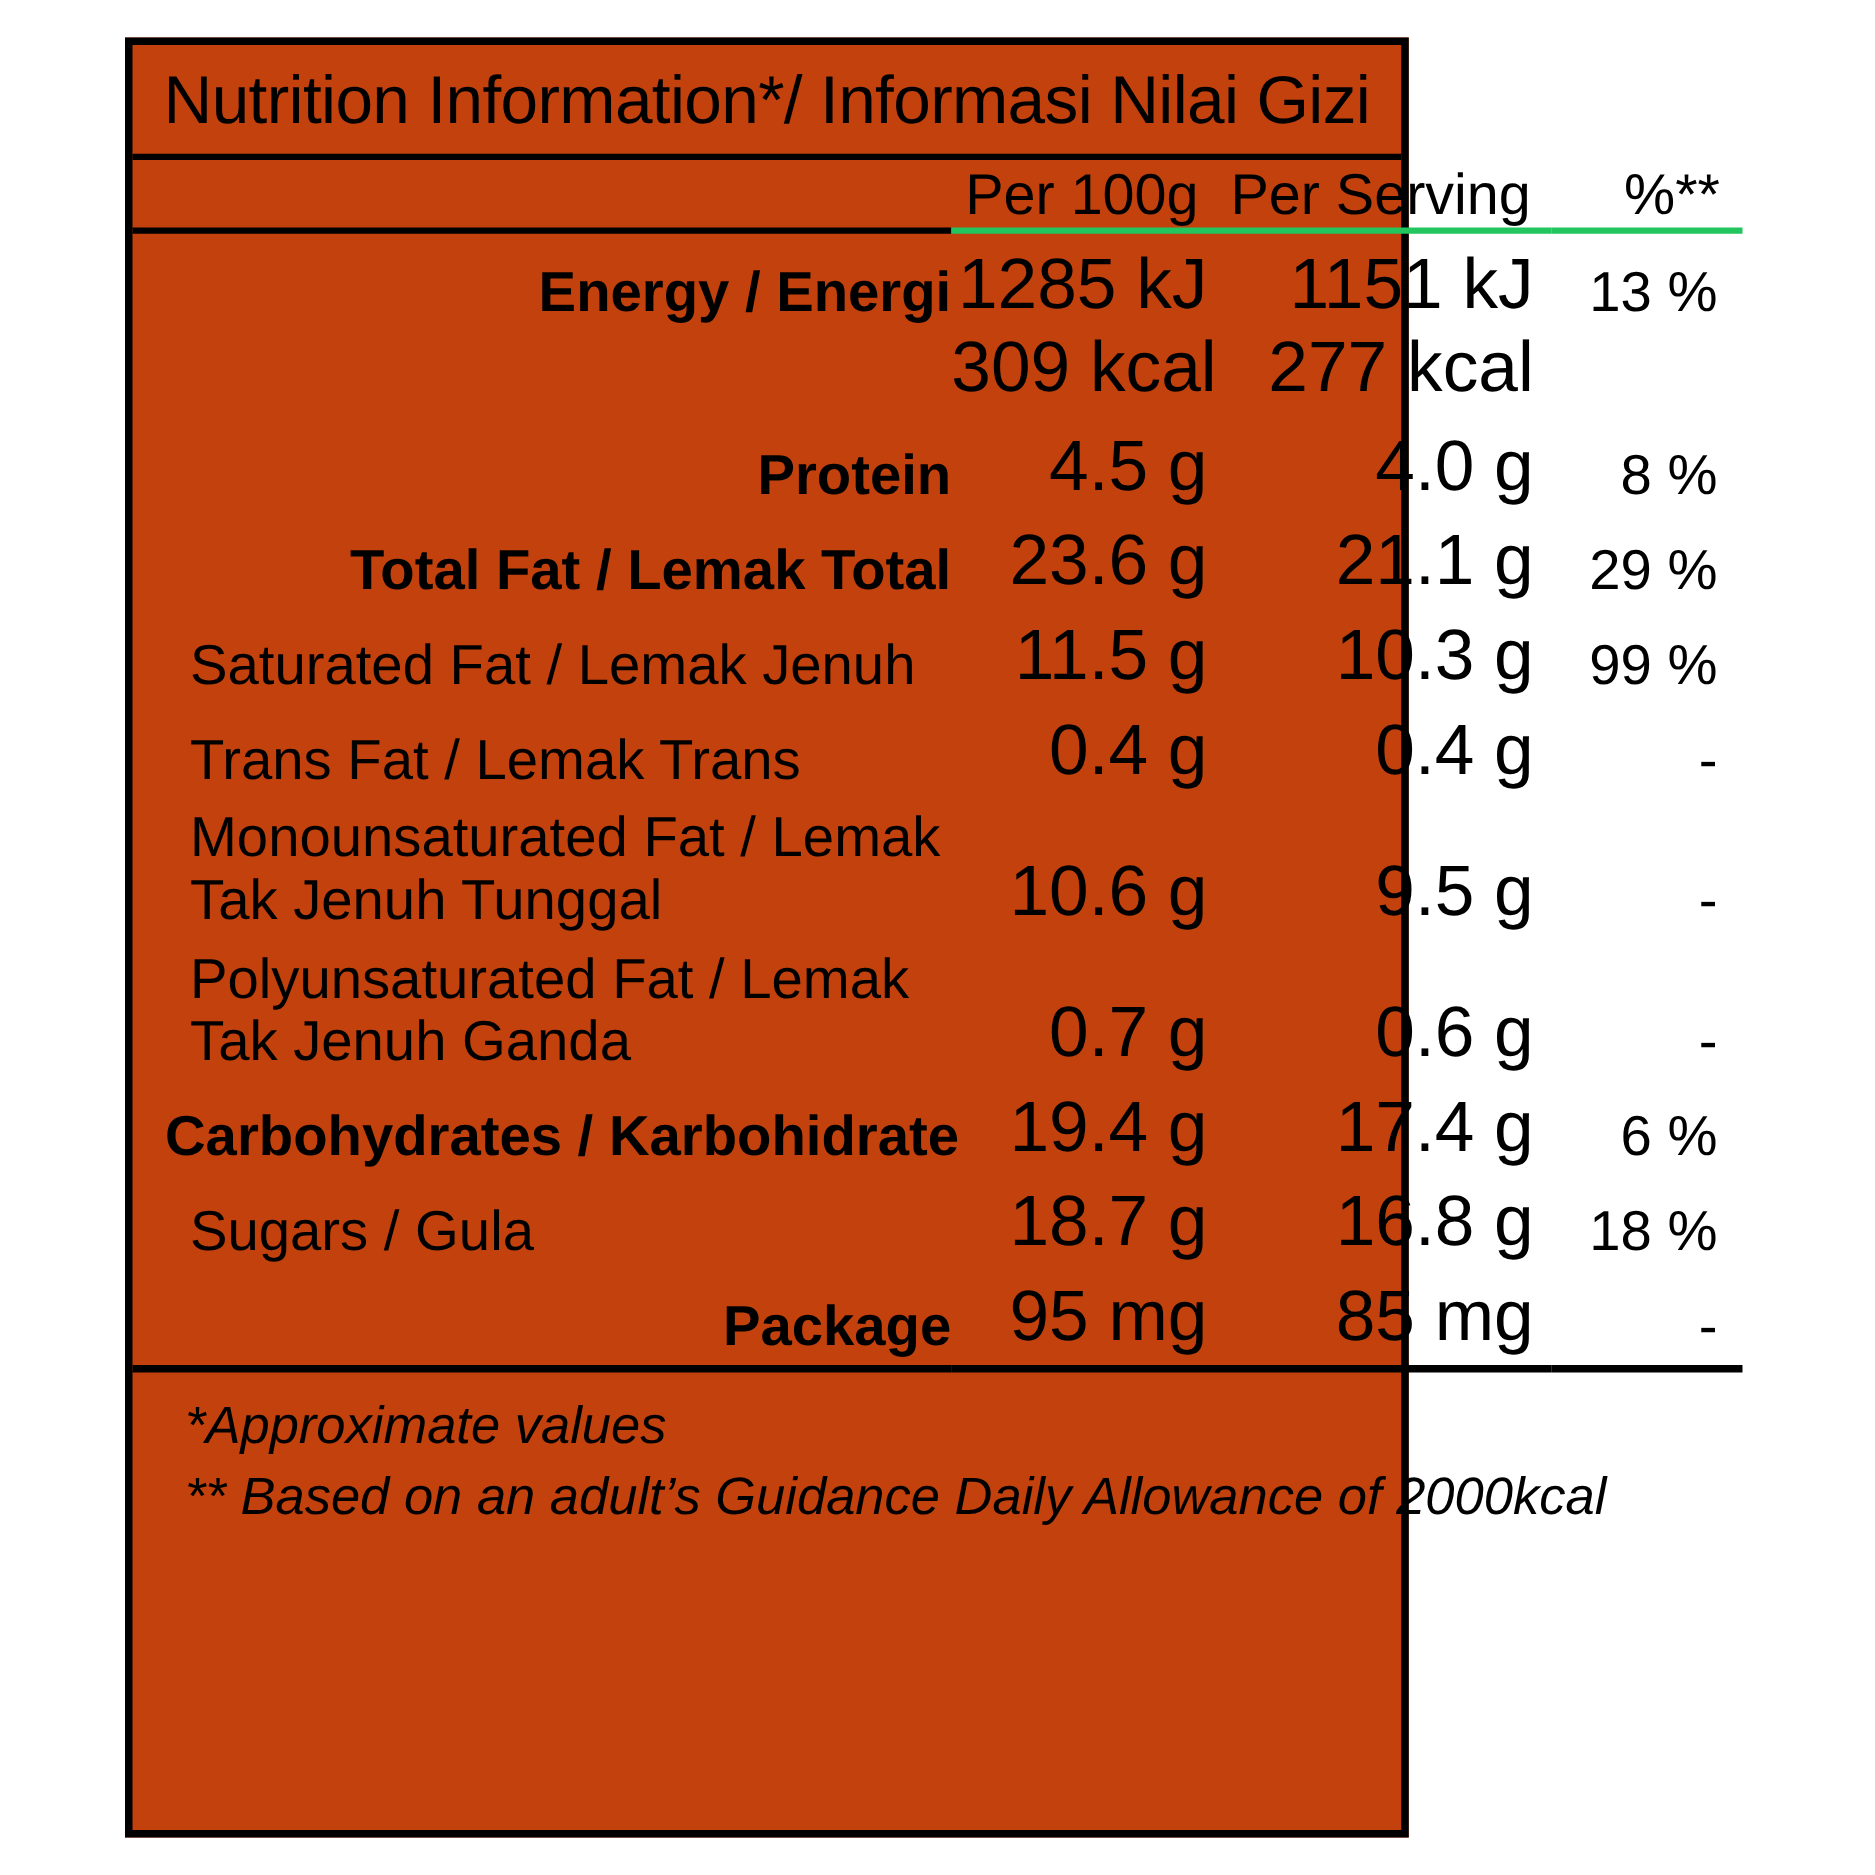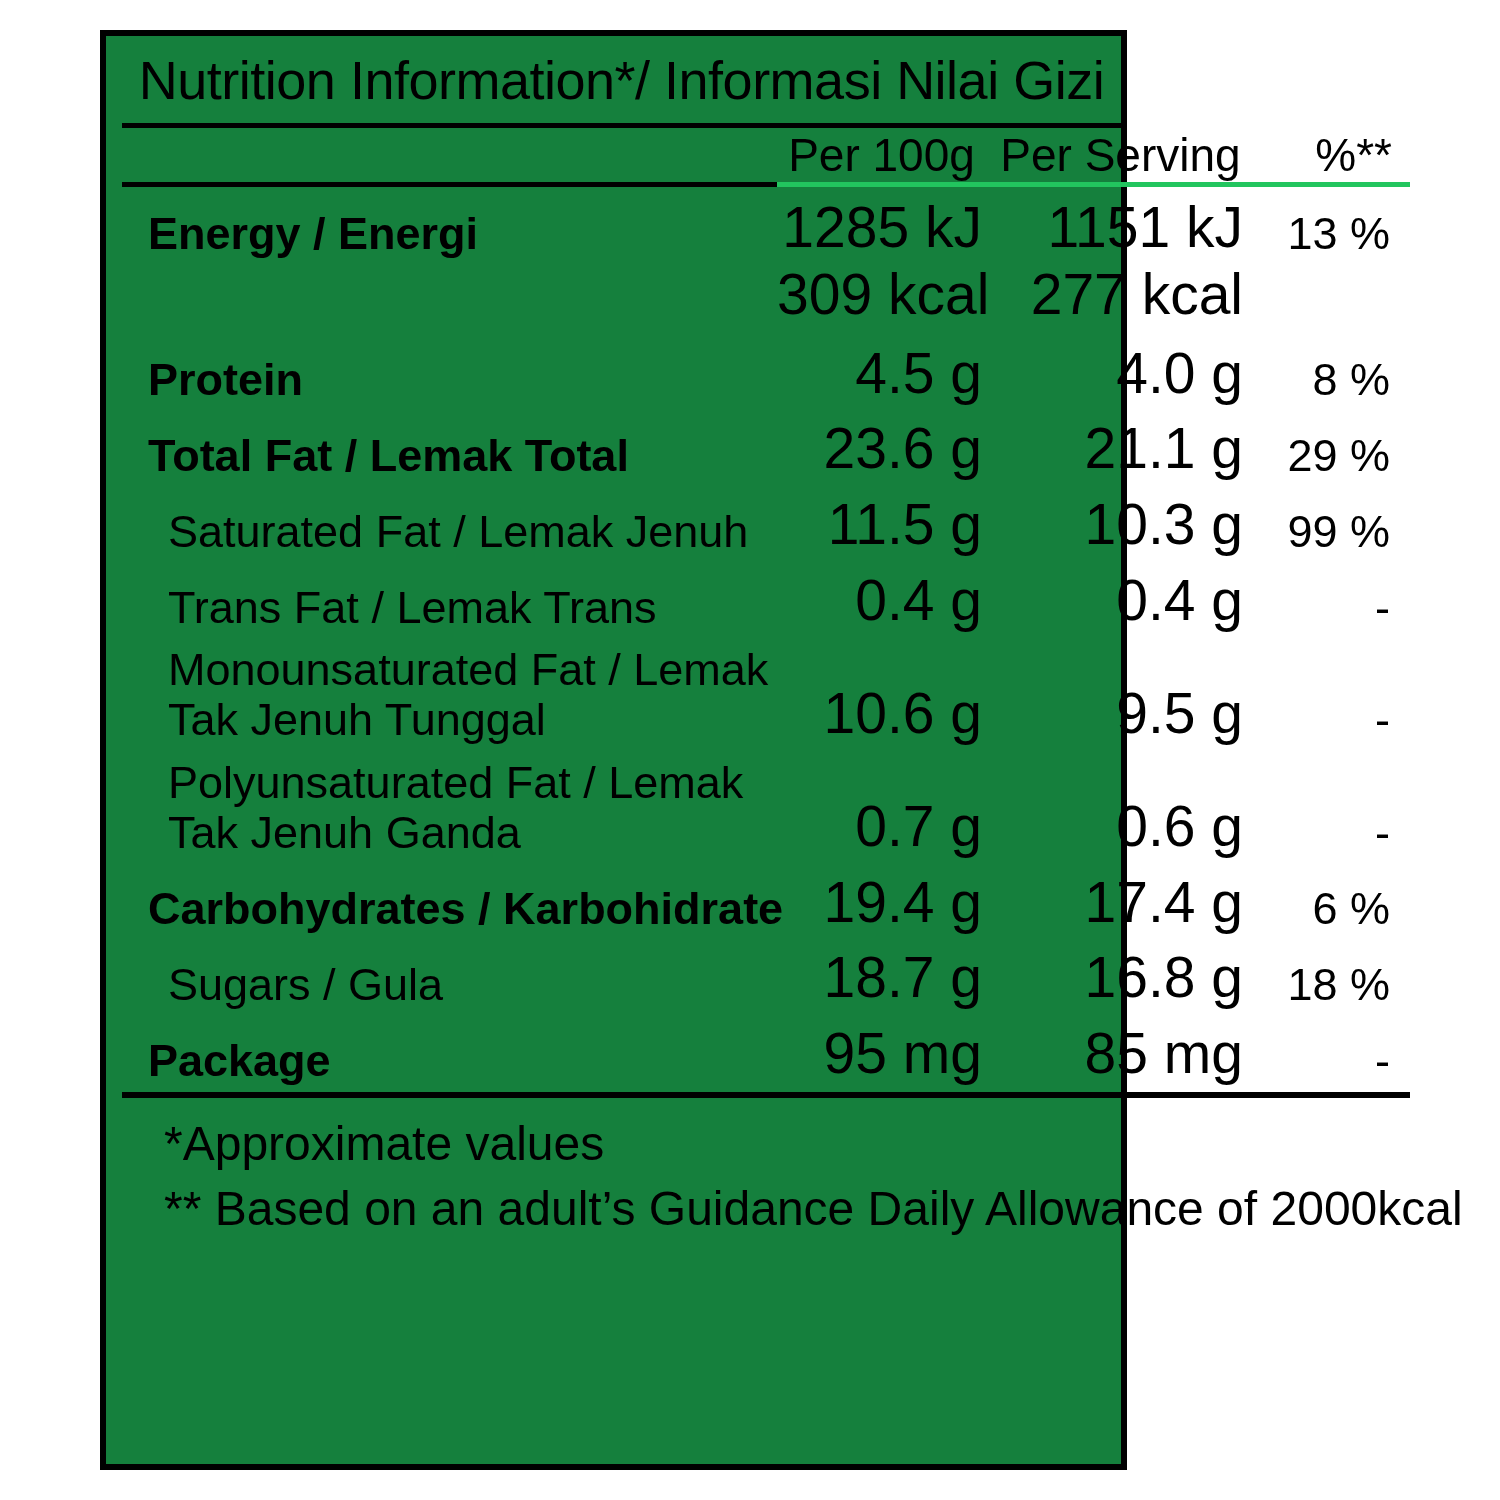--- a/index.html
+++ b/index.html
@@ -22,22 +22,21 @@
     box-sizing: border-box;
   }
   .panel {
     position: absolute;
     left: 100px;
     top: 30px;
     width: 1027px;
     height: 1440px;
     border: 6px solid #000000;
     box-sizing: border-box;
-    background: #15803d;
-    padding-left: 16px;
+    background: #c2410c;
   }
 
   
   .title-row {
     height: 92px;
     border-bottom: 5px solid #000000;
     display: flex;
     align-items: center;
     justify-content: center;
     box-sizing: border-box;
@@ -88,21 +87,21 @@
   .hdr-serv { padding-right: 8px !important; }
   .hdr-pct  { text-align: right !important; padding-right: 18px !important; }
 
   .nut-name {
     font-size: 45px;
     line-height: 1.12;
     padding-left: 26px !important;
     text-align: left;
     white-space: nowrap;
   }
-  .nut-name.bold { font-weight: bold; }
+  .nut-name.bold { font-weight: bold; text-align: right; }
   .nut-name.indent { padding-left: 46px !important; }
   .nut-name.wrap { white-space: normal; }
 
   .nut-val {
     font-size: 57px;
     line-height: 1.12;
     text-align: right;
     padding-right: 10px !important;
     white-space: nowrap;
   }
@@ -117,21 +116,22 @@
   tr.row-pad td { padding-top: 9px; padding-bottom: 3px; }
   tr.energy2 td { padding-top: 0; padding-bottom: 6px; }
   tr.last-row td { border-bottom: 6px solid #000000; padding-bottom: 6px; }
 
   
   .footnotes {
     padding: 14px 0 0 42px;
     box-sizing: border-box;
   }
   .footnote {
-    font-size: 48px;
+    font-size: 42px;
+    font-style: italic;
     line-height: 1.35;
     white-space: nowrap;
   }
 </style>
 </head>
 <body>
 
 <div class="page">
   <div class="panel">
 

